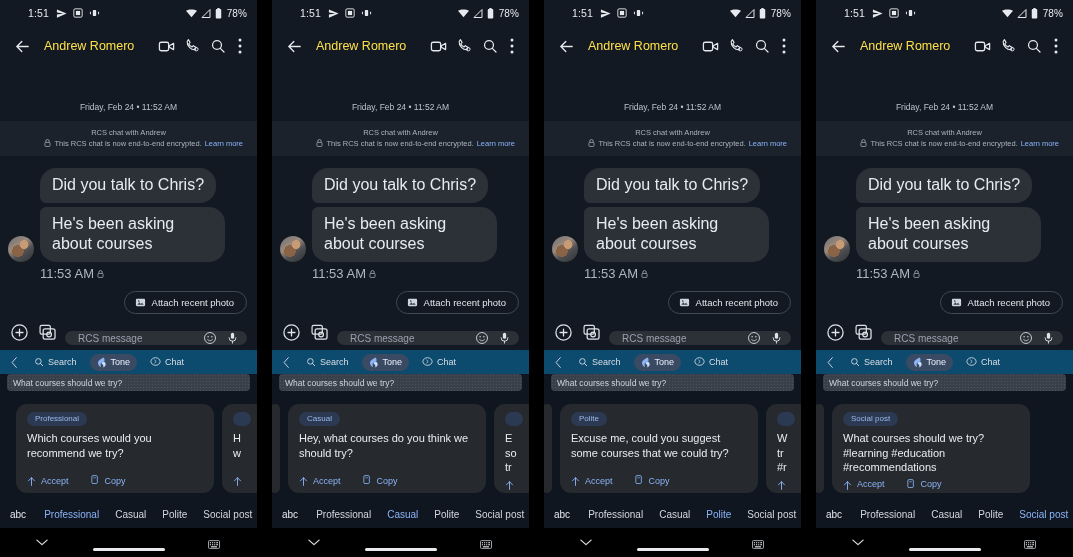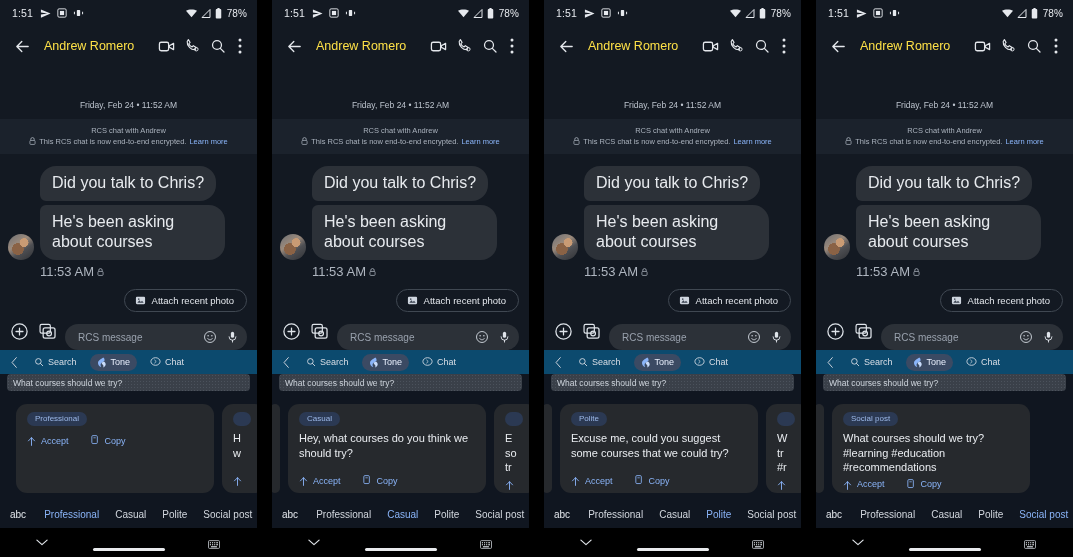--- a/index.html
+++ b/index.html
@@ -17,21 +17,21 @@
     overflow: hidden;
     flex: 0 0 257px;
     display: flex; flex-direction: column;
   }
   .gap { flex: 0 0 15px; background: #000; height: 557px; }
 
   
   .statusbar {
     height: 26px; flex: 0 0 26px;
     display: flex; align-items: center;
-    padding: 0 10px 0 12px;
+    padding: 0 10px 0 28px;
     color: #e6e9ee; font-size: 10px; letter-spacing: .1px;
   }
   .sb-time { font-size: 10.5px; font-weight: 500; }
   .sb-left-icons { display: flex; align-items: center; gap: 6px; margin-left: 7px; }
   .sb-spacer { flex: 1; }
   .sb-right { display: flex; align-items: center; gap: 4px; }
   .sb-batt-text { font-size: 10px; margin-left: 1px; }
   .ic { display: inline-flex; align-items: center; justify-content: center; }
 
   
@@ -54,21 +54,21 @@
   .convo { flex: 1 1 auto; position: relative; display:flex; flex-direction:column; }
   .convo-fill { flex: 1 1 auto; }
   .daystamp {
     text-align: center; color: #bcc3cd; font-size: 8.5px;
     padding: 4px 0 9px;
   }
   .rcs-banner {
     background: #1b222c; padding: 6px 14px 7px;
     text-align: center; color: #aab2bd; font-size: 7.5px; line-height: 1.5;
   }
-  .rcs-banner .l2 { display: flex; justify-content: center; align-items: center; gap: 3px; }
+  .rcs-banner .l2 { display: flex; justify-content: flex-end; align-items: center; gap: 3px; }
   .rcs-banner a { color: #8ab4f8; text-decoration: none; }
 
   .bubbles { padding: 12px 10px 0 8px; }
   .brow { display: flex; align-items: flex-end; gap: 6px; }
   .brow + .brow { margin-top: 4px; }
   .avatar-slot { width: 26px; flex: 0 0 26px; }
   .avatar {
     width: 26px; height: 26px; border-radius: 50%;
     background:
       radial-gradient(circle at 62% 33%, #c99b74 0 18%, rgba(0,0,0,0) 19%),
@@ -95,21 +95,21 @@
     padding: 5px 12px 5px 10px; color: #e2e6eb; font-size: 9.5px;
   }
 
   
   .compose {
     flex: 0 0 36px; display: flex; align-items: center;
     gap: 8px; padding: 0 10px 0 9px;
   }
   .compose .rnd { width: 20px; height: 20px; display:flex; align-items:center; justify-content:center; }
   .inputpill {
-    flex: 1; height: 26px; background: #2c3138; border-radius: 14px;
+    flex: 1; height: 14px; background: #2c3138; border-radius: 14px;
     display: flex; align-items: center; padding: 0 8px 0 13px; gap: 9px; margin-top: 12px;
   }
   .inputpill .ph { flex: 1; color: #99a1ad; font-size: 10px; }
 
   
   .toolbar {
     flex: 0 0 24px; background: #0c4a6e;
     display: flex; align-items: center; gap: 6px; padding: 0 6px 0 7px;
   }
   .tb-item {
@@ -400,20 +400,21 @@
     <div class="queryzone">
       <div class="queryfield">
         <span>What courses should we try?</span>
       </div>
     </div>
 
     <div class="cards">
       <div class="card peek-l" style="visibility: hidden;"></div>
       <div class="card main">
         <span class="tonechip">Professional</span>
+        <div class="card-text">Which courses would you recommend we try?</div>
         <div class="card-actions">
           <span class="card-act">
             <span>
               <svg width="9" height="11" viewBox="0 0 14 18">
                   <path d="M2 9.6L7 4.4l5 5.2M7 4.4V17" fill="none" stroke="#8ab4f8" stroke-width="1.5" stroke-linecap="round" stroke-linejoin="round"></path>
                 </svg>
             </span>
             <span>Accept</span>
           </span>
           <span class="card-act">

